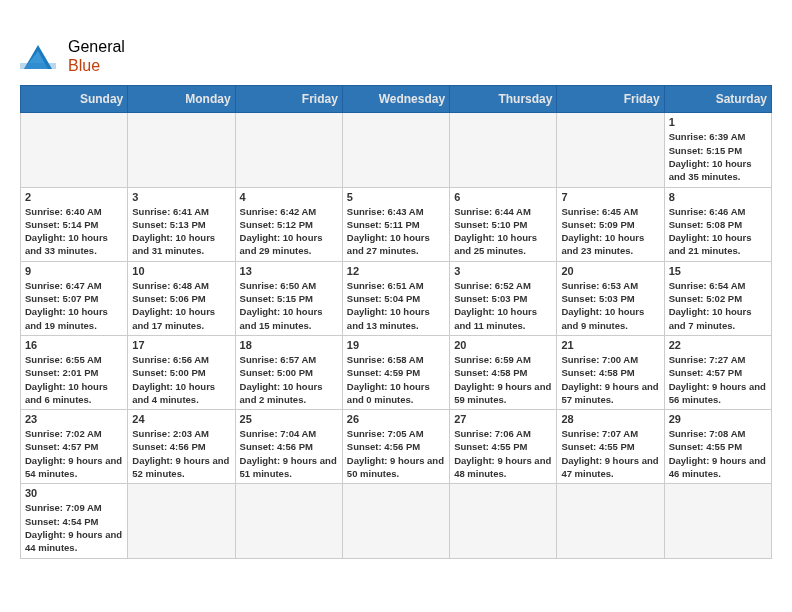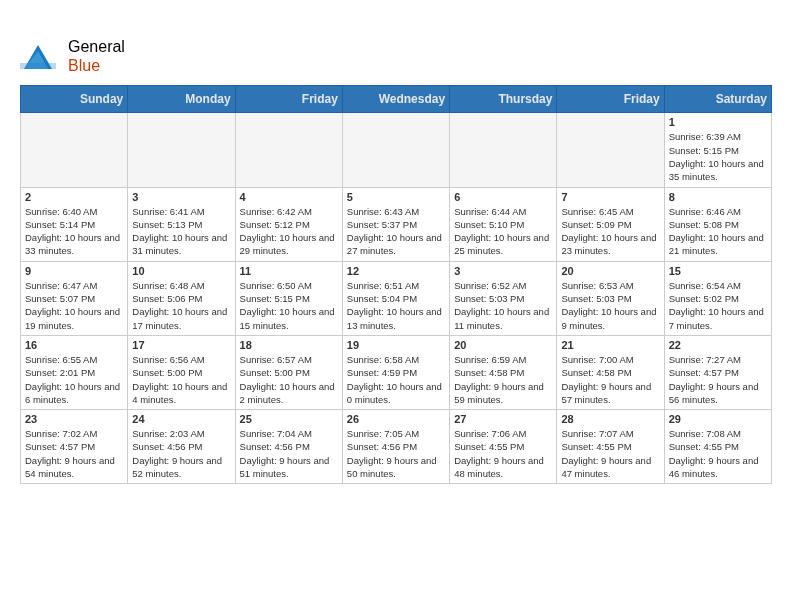--- a/index.html
+++ b/index.html
@@ -68,20 +68,21 @@
     .day-number {
       font-weight: bold;
       font-size: 11px;
       display: block;
       margin-bottom: 2px;
     }
     .day-info {
       font-size: 9.5px;
       line-height: 1.4;
       color: #333;
+      font-weight: bold;
     }
   </style>
 </head>
 <body>
 
 <div class="header">
   <div class="logo">
     <svg class="logo-icon" viewBox="0 0 36 30" xmlns="http://www.w3.org/2000/svg">
       <polygon points="4,28 18,4 32,28" fill="#1a7abf"></polygon>
       <polygon points="4,28 18,10 28,28" fill="#4aa3e0" opacity="0.7"></polygon>
@@ -140,21 +141,21 @@
         </td>
         <td>
           <span class="day-number">4</span>
           <div class="day-info">Sunrise: 6:42 AM
 Sunset: 5:12 PM
 Daylight: 10 hours and 29 minutes.</div>
         </td>
         <td>
           <span class="day-number">5</span>
           <div class="day-info">Sunrise: 6:43 AM
-Sunset: 5:37 PM
+Sunset: 5:11 PM
 Daylight: 10 hours and 27 minutes.</div>
         </td>
         <td>
           <span class="day-number">6</span>
           <div class="day-info">Sunrise: 6:44 AM
 Sunset: 5:10 PM
 Daylight: 10 hours and 25 minutes.</div>
         </td>
         <td>
           <span class="day-number">7</span>
@@ -176,21 +177,21 @@
 Sunset: 5:07 PM
 Daylight: 10 hours and 19 minutes.</div>
         </td>
         <td>
           <span class="day-number">10</span>
           <div class="day-info">Sunrise: 6:48 AM
 Sunset: 5:06 PM
 Daylight: 10 hours and 17 minutes.</div>
         </td>
         <td>
-          <span class="day-number">11</span>
+          <span class="day-number">13</span>
           <div class="day-info">Sunrise: 6:50 AM
 Sunset: 5:15 PM
 Daylight: 10 hours and 15 minutes.</div>
         </td>
         <td>
           <span class="day-number">12</span>
           <div class="day-info">Sunrise: 6:51 AM
 Sunset: 5:04 PM
 Daylight: 10 hours and 13 minutes.</div>
         </td>
@@ -294,14 +295,28 @@
 Sunset: 4:55 PM
 Daylight: 9 hours and 47 minutes.</div>
         </td>
         <td>
           <span class="day-number">29</span>
           <div class="day-info">Sunrise: 7:08 AM
 Sunset: 4:55 PM
 Daylight: 9 hours and 46 minutes.</div>
         </td>
       </tr>
+      <tr>
+        <td>
+          <span class="day-number">30</span>
+          <div class="day-info">Sunrise: 7:09 AM
+Sunset: 4:54 PM
+Daylight: 9 hours and 44 minutes.</div>
+        </td>
+        <td class="other-month"></td>
+        <td class="other-month"></td>
+        <td class="other-month"></td>
+        <td class="other-month"></td>
+        <td class="other-month"></td>
+        <td class="other-month"></td>
+      </tr>
     </tbody>
 </table>
 
 </body></html>

